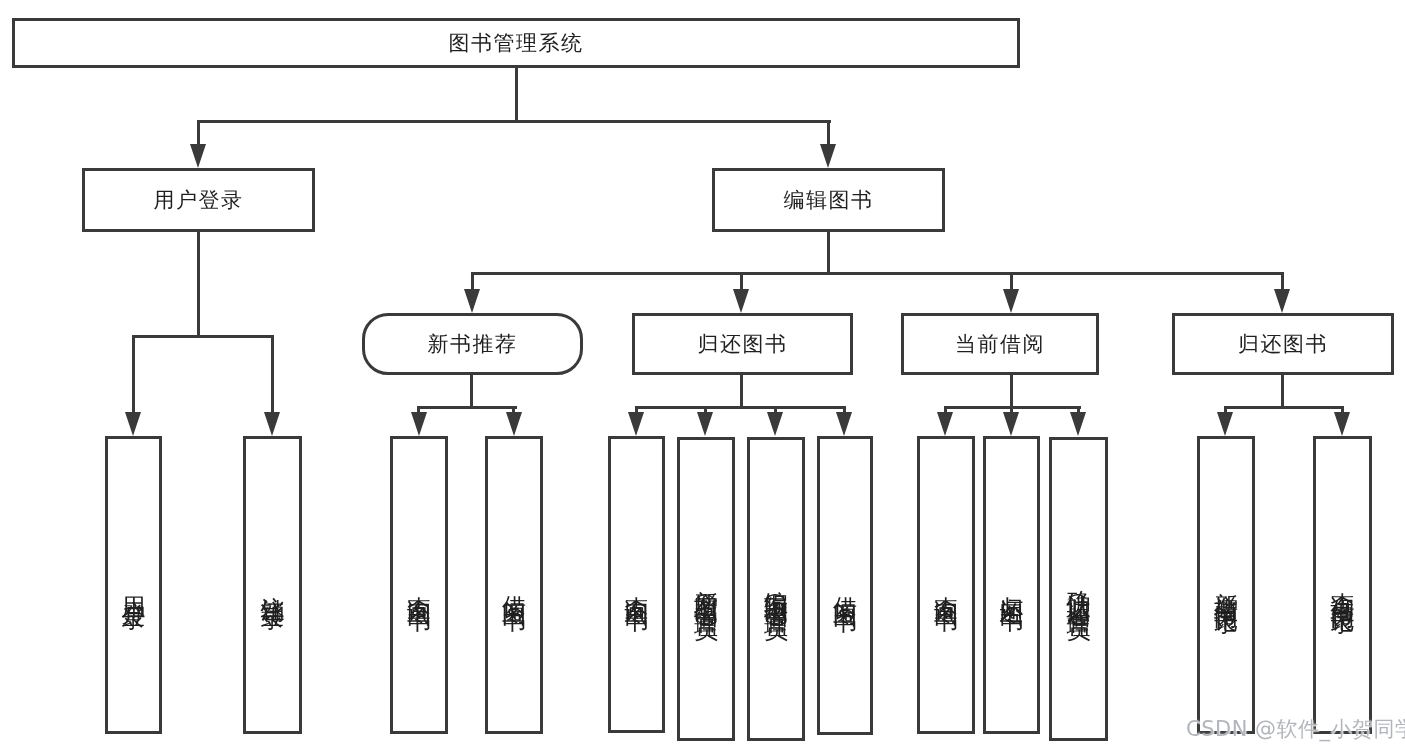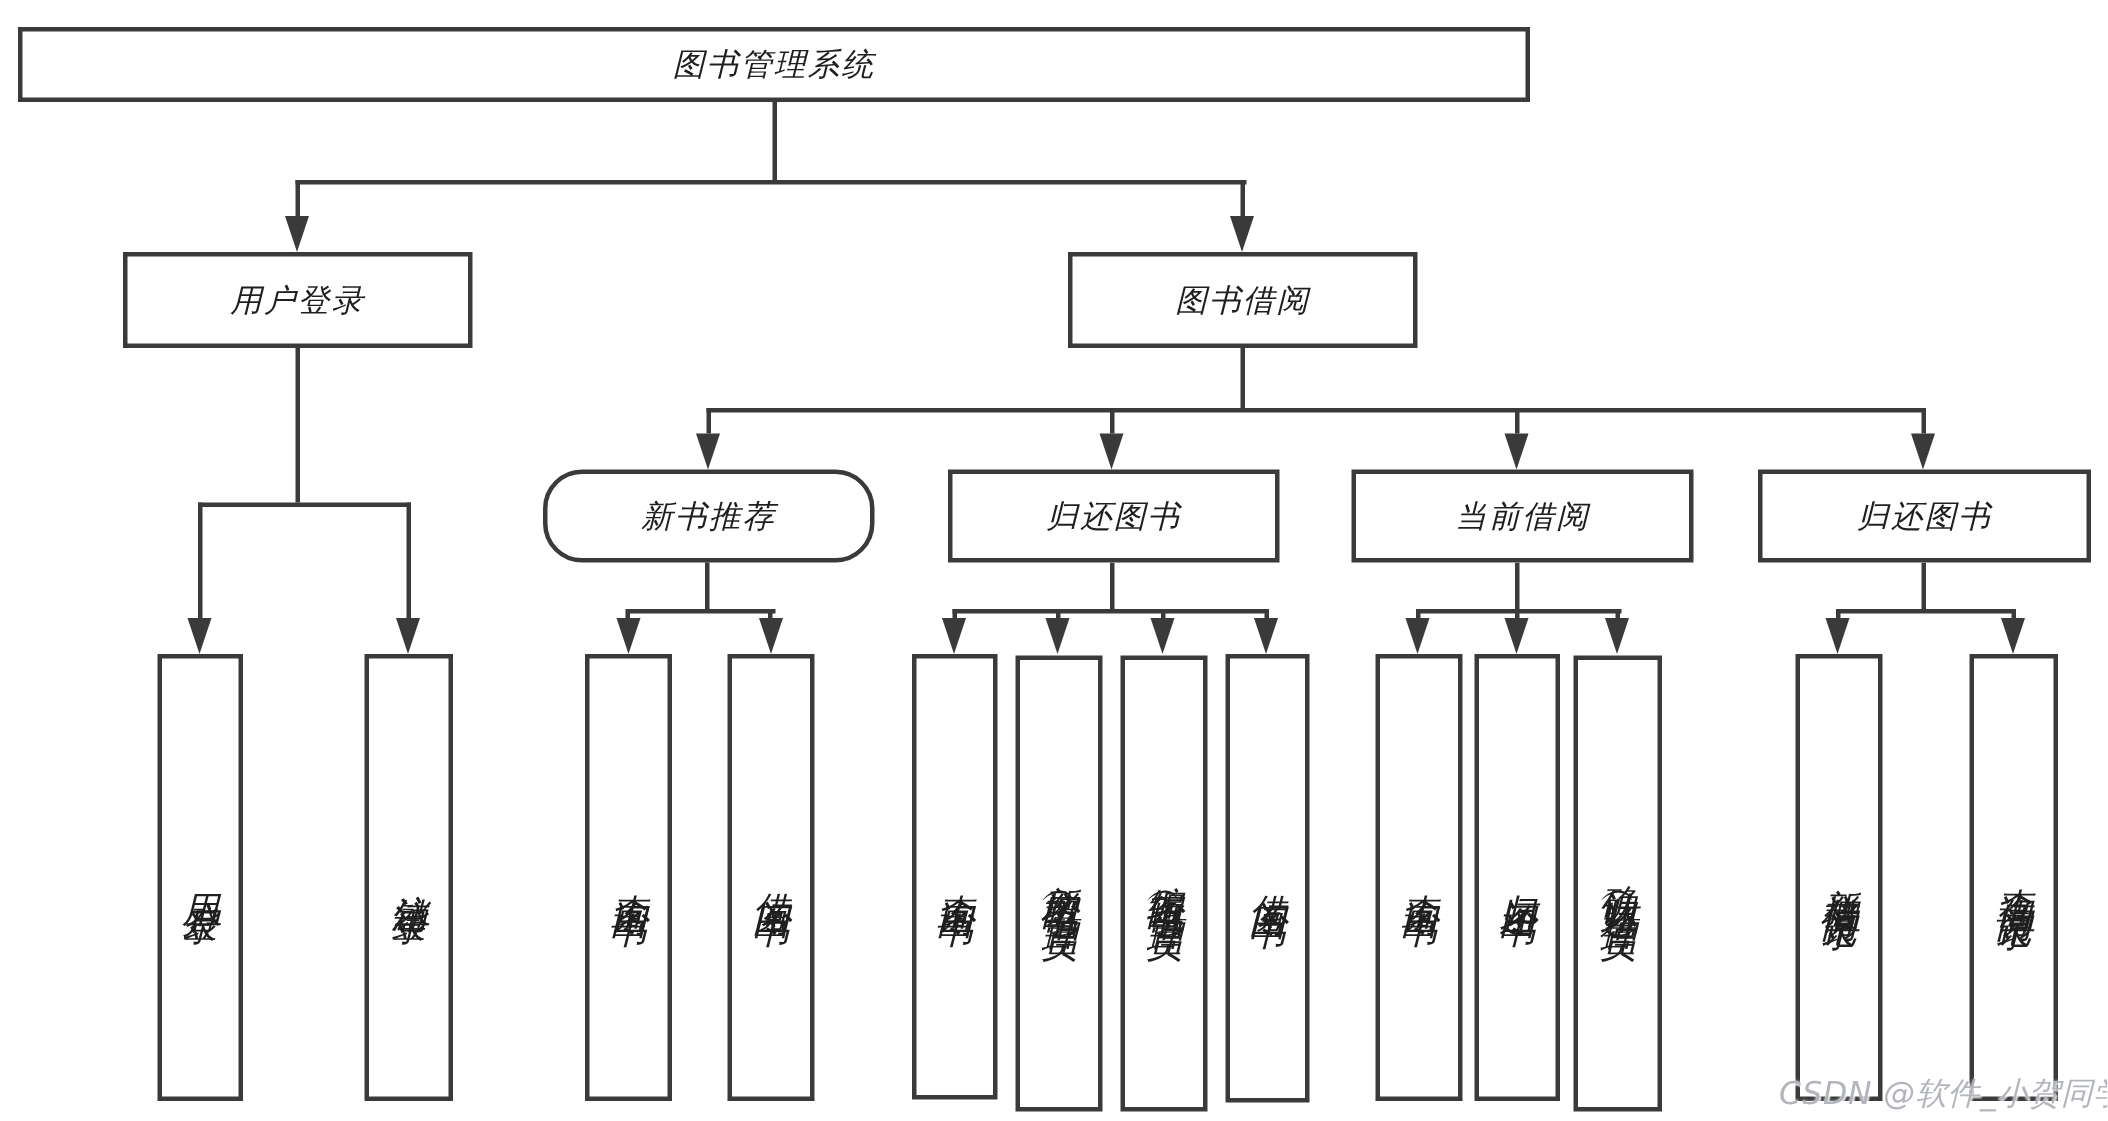--- a/index.html
+++ b/index.html
@@ -1,21 +1,20 @@
 <!DOCTYPE html>
 <html style="--line: #3a3a3a; --text: #1f1f1f; --bg: #ffffff; --wm: #b2b6bc;"><head>
 <meta charset="utf-8">
 <style>
   html,body { margin:0; padding:0; background:#ffffff; }
   .stage {
     position:relative; width:1405px; height:747px;
     background:var(--bg,#ffffff); overflow:hidden;
     font-family:"DejaVu Sans", sans-serif;
     color:var(--text,#1f1f1f);
-    font-style:italic;
   }
   .box {
     position:absolute; box-sizing:border-box;
     border:3px solid var(--line,#3a3a3a);
     background:#ffffff;
     display:flex; align-items:center; justify-content:center;
     z-index:2;
   }
   .h-label { font-size:21px; letter-spacing:1.5px; white-space:nowrap; }
   .vbox { writing-mode:vertical-rl; }
@@ -40,30 +39,30 @@
 <div class="stage">
 
   <div class="box" style="left:12px; top:18px; width:1008px; height:50px;">
     <span class="h-label">图书管理系统</span>
   </div>
 
   <div class="box" style="left:82px; top:168px; width:233px; height:64px;">
     <span class="h-label">用户登录</span>
   </div>
   <div class="box" style="left:712px; top:168px; width:233px; height:64px;">
-    <span class="h-label">图书借阅</span>
+    <span class="h-label">编辑图书</span>
   </div>
 
   <div class="box" style="left:362px; top:313px; width:221px; height:62px;border-radius:26px;">
     <span class="h-label">新书推荐</span>
   </div>
   <div class="box" style="left:632px; top:313px; width:221px; height:62px;">
     <span class="h-label">归还图书</span>
   </div>
-  <div class="box" style="left:901px; top:313px; width:228px; height:62px;">
+  <div class="box" style="left:901px; top:313px; width:198px; height:62px;">
     <span class="h-label">当前借阅</span>
   </div>
   <div class="box" style="left:1172px; top:313px; width:222px; height:62px;">
     <span class="h-label">归还图书</span>
   </div>
 
   <div class="box vbox" style="left:105px; top:436px; width:57px; height:298px;">
     <span class="v-label">用户登录</span>
   </div>
   <div class="box vbox" style="left:243px; top:436px; width:59px; height:298px;">

